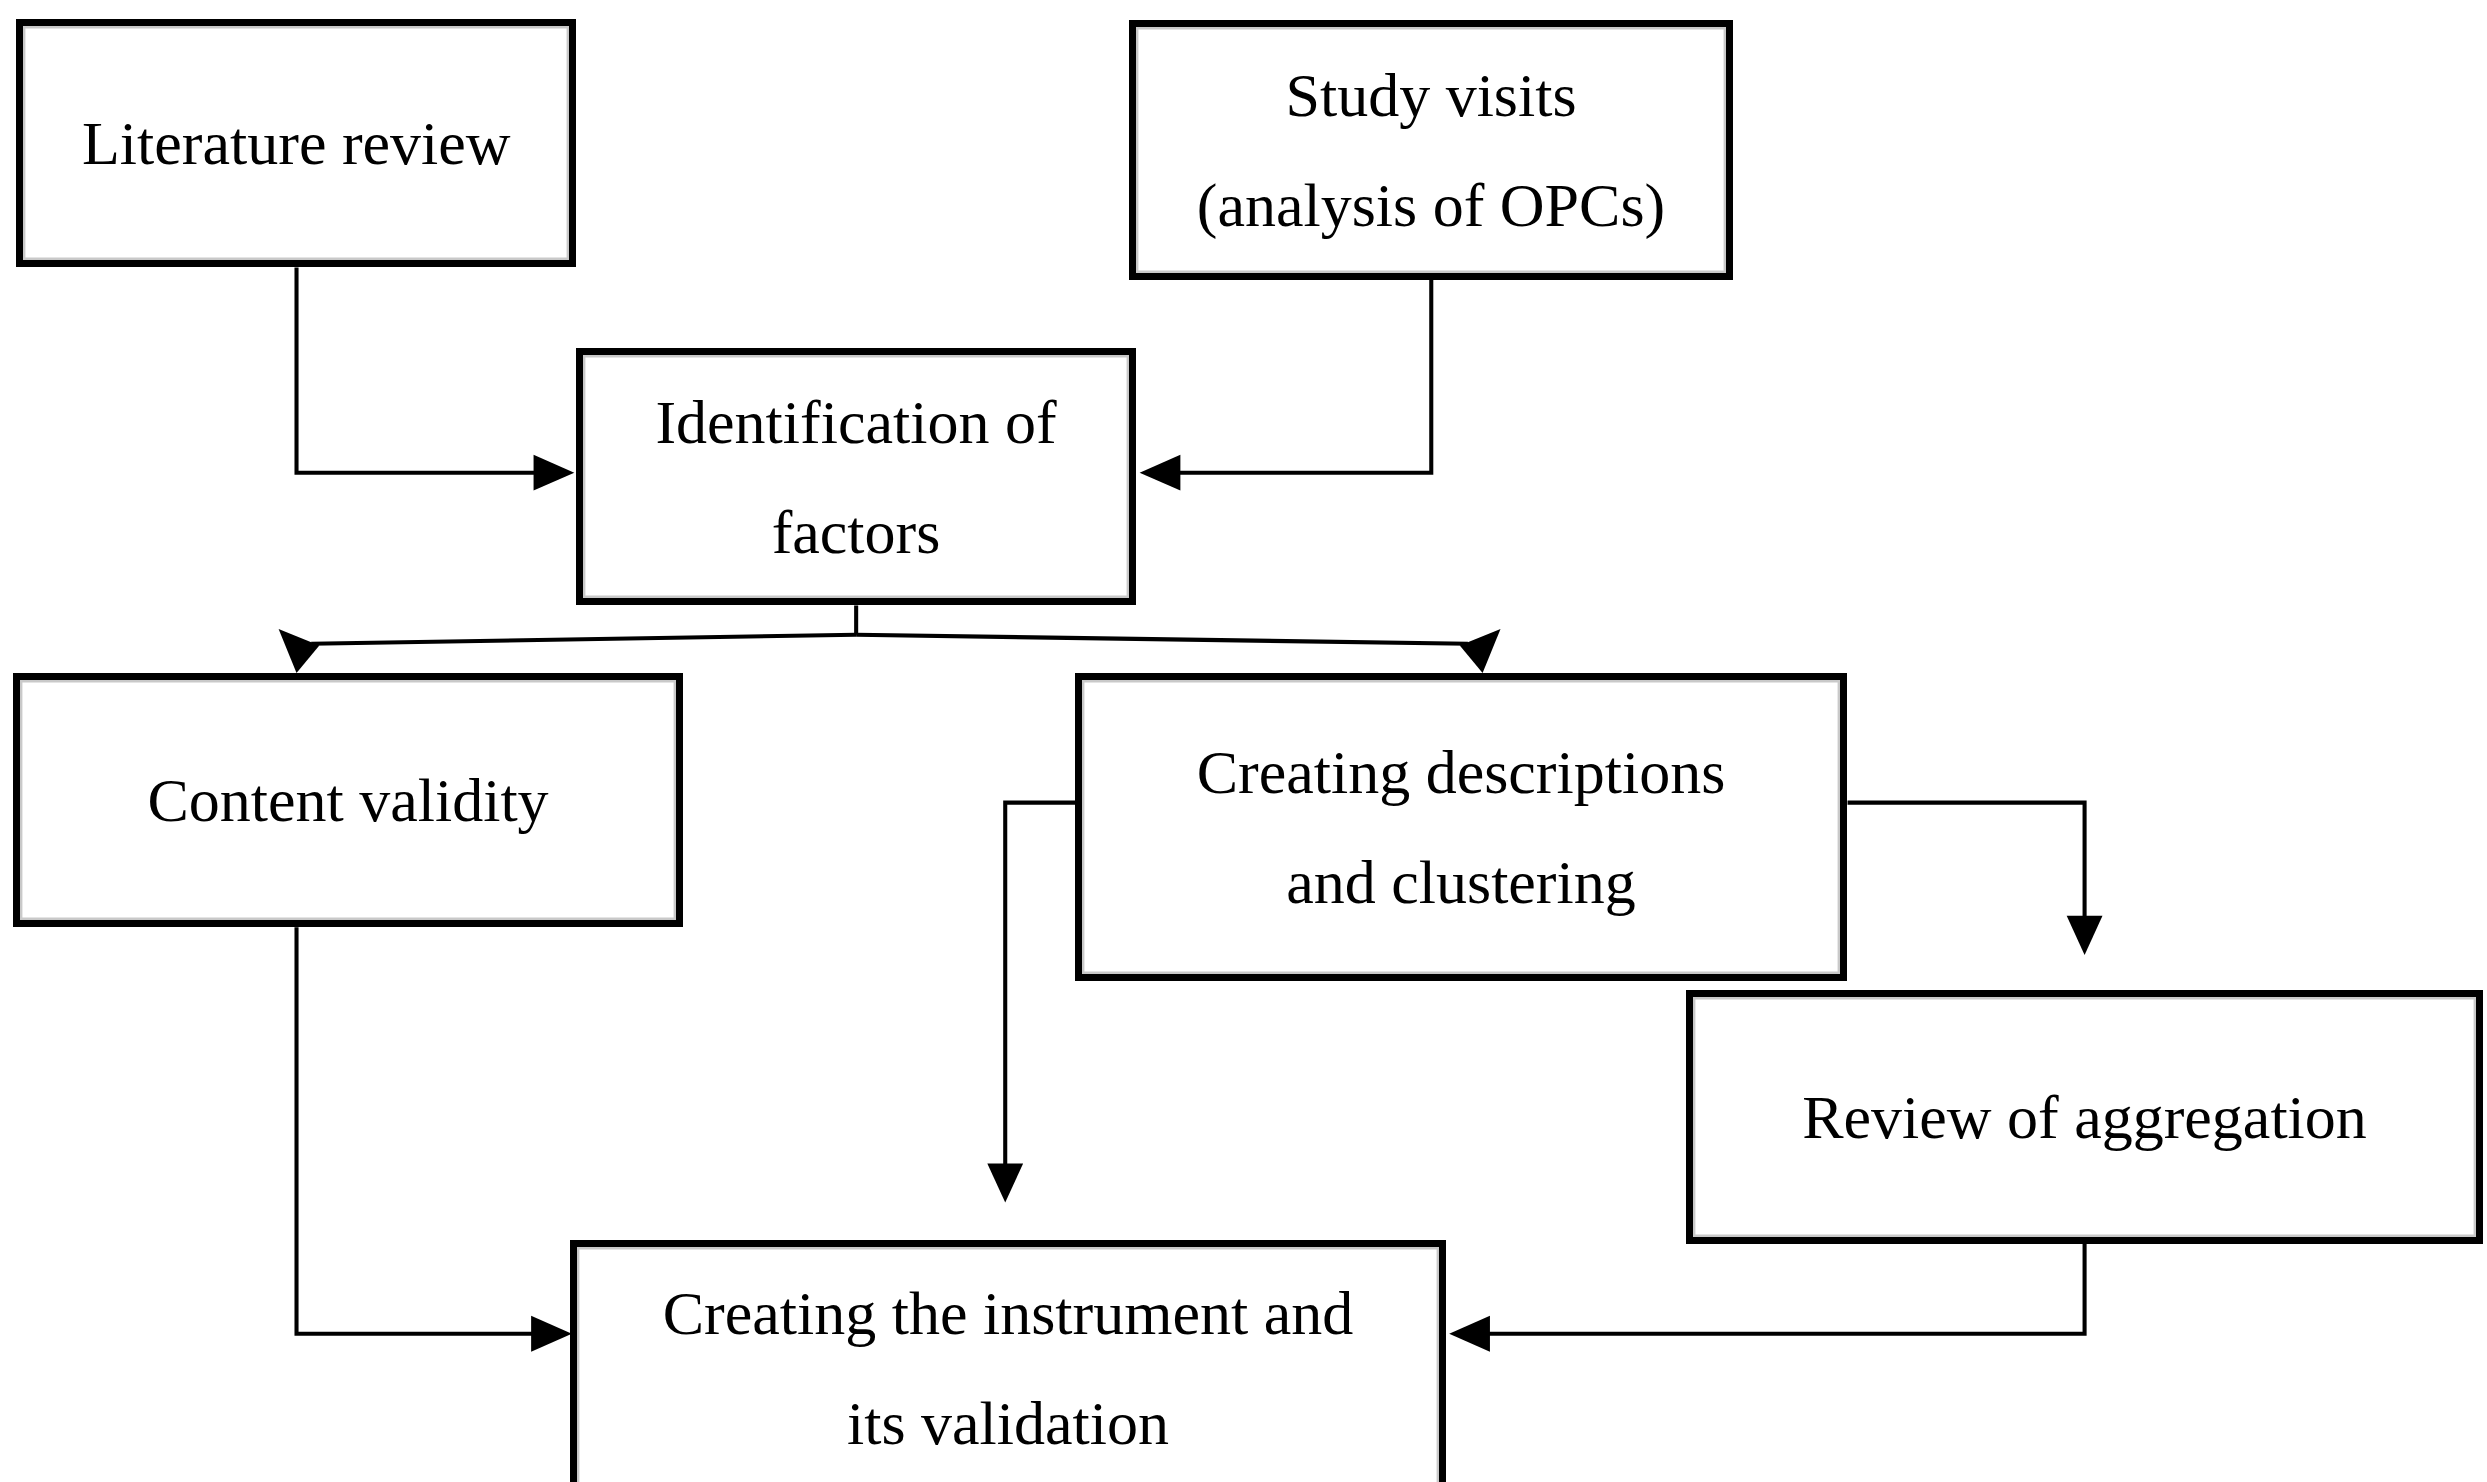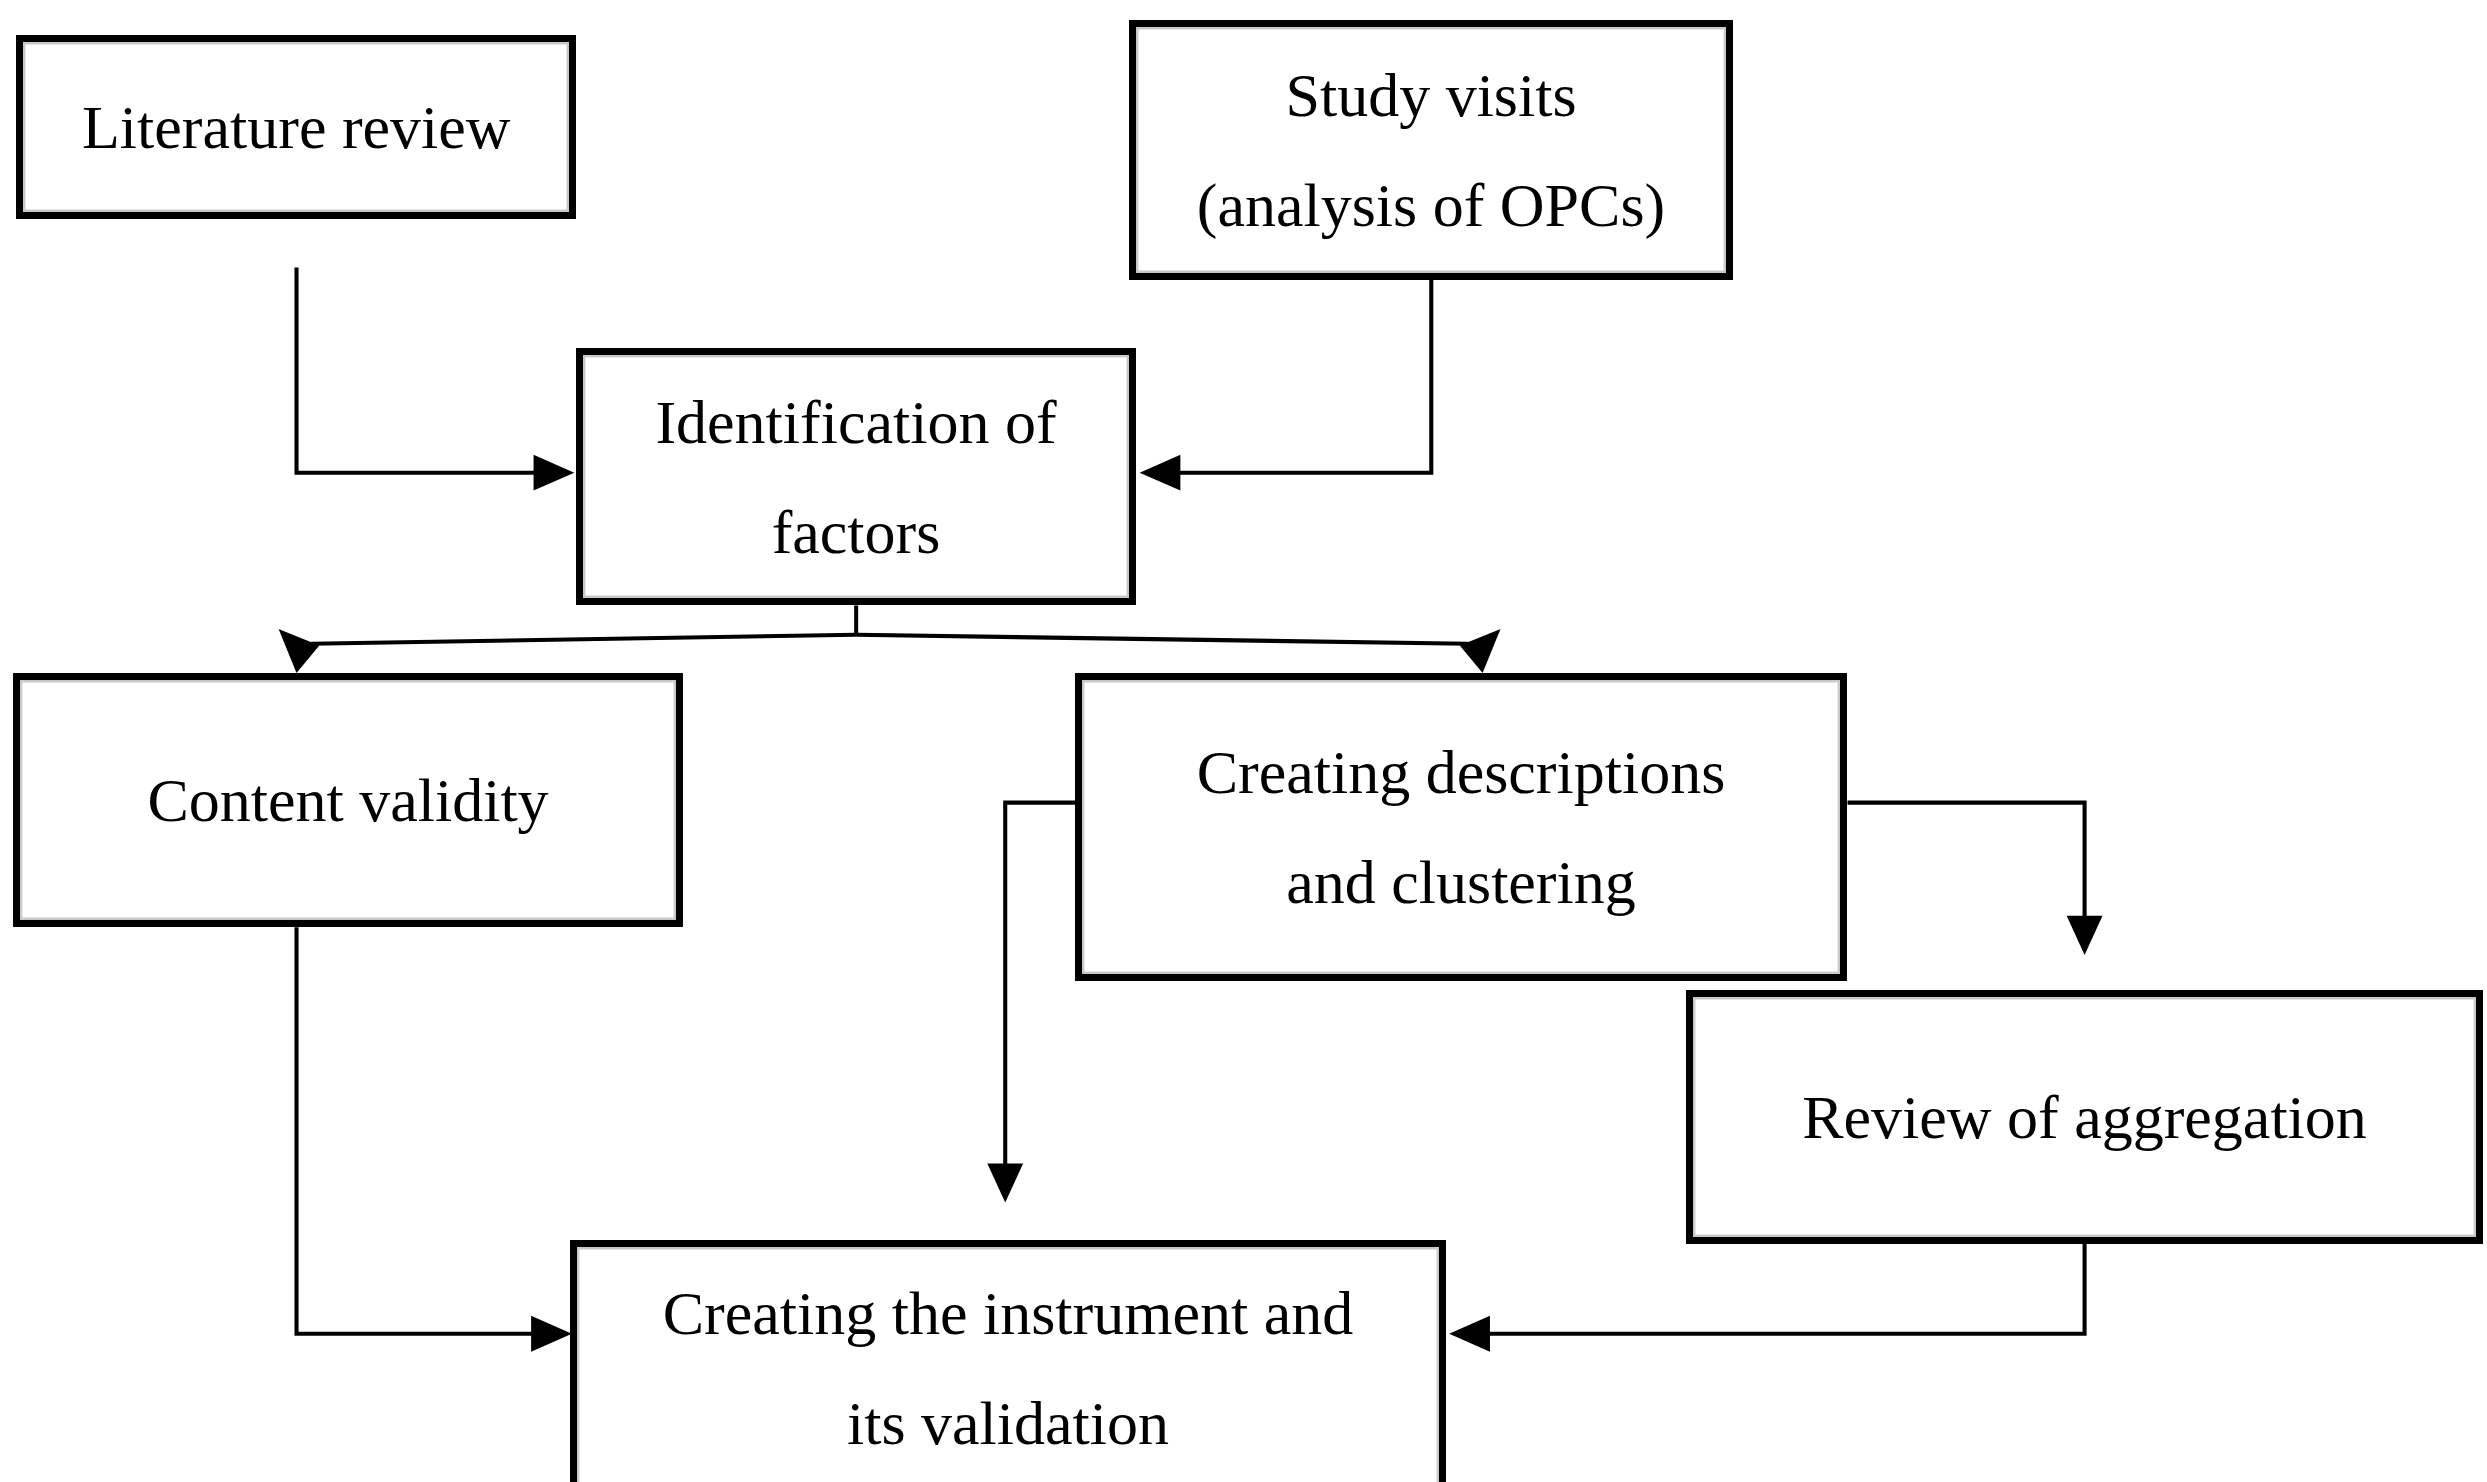--- a/index.html
+++ b/index.html
@@ -50,21 +50,21 @@
     height: 100%;
     text-align: center;
     font-size: 62px;
     line-height: 110px;
     white-space: nowrap;
   }
   .node-label span {
     display: block;
   }
   
-  .n-literature   { left: 16.3px;   top: 35px;   width: 560px;  height: 184px; }
+  .n-literature   { left: 16.3px;   top: 19px;   width: 560px;  height: 248px; }
   .n-study        { left: 1129px; top: 19.6px;   width: 604px;  height: 260px; }
   .n-identify     { left: 576px;  top: 348px;  width: 560px;  height: 257px; }
   .n-content      { left: 13px;   top: 673px;  width: 670px;  height: 254px; }
   .n-descriptions { left: 1075px; top: 673px;  width: 772px;  height: 308px; }
   .n-review       { left: 1686px; top: 990px; width: 797px;  height: 254px; }
   .n-instrument   { left: 570px;  top: 1240px; width: 876px; height: 256px; }
 </style>
 </head>
 <body>
 

